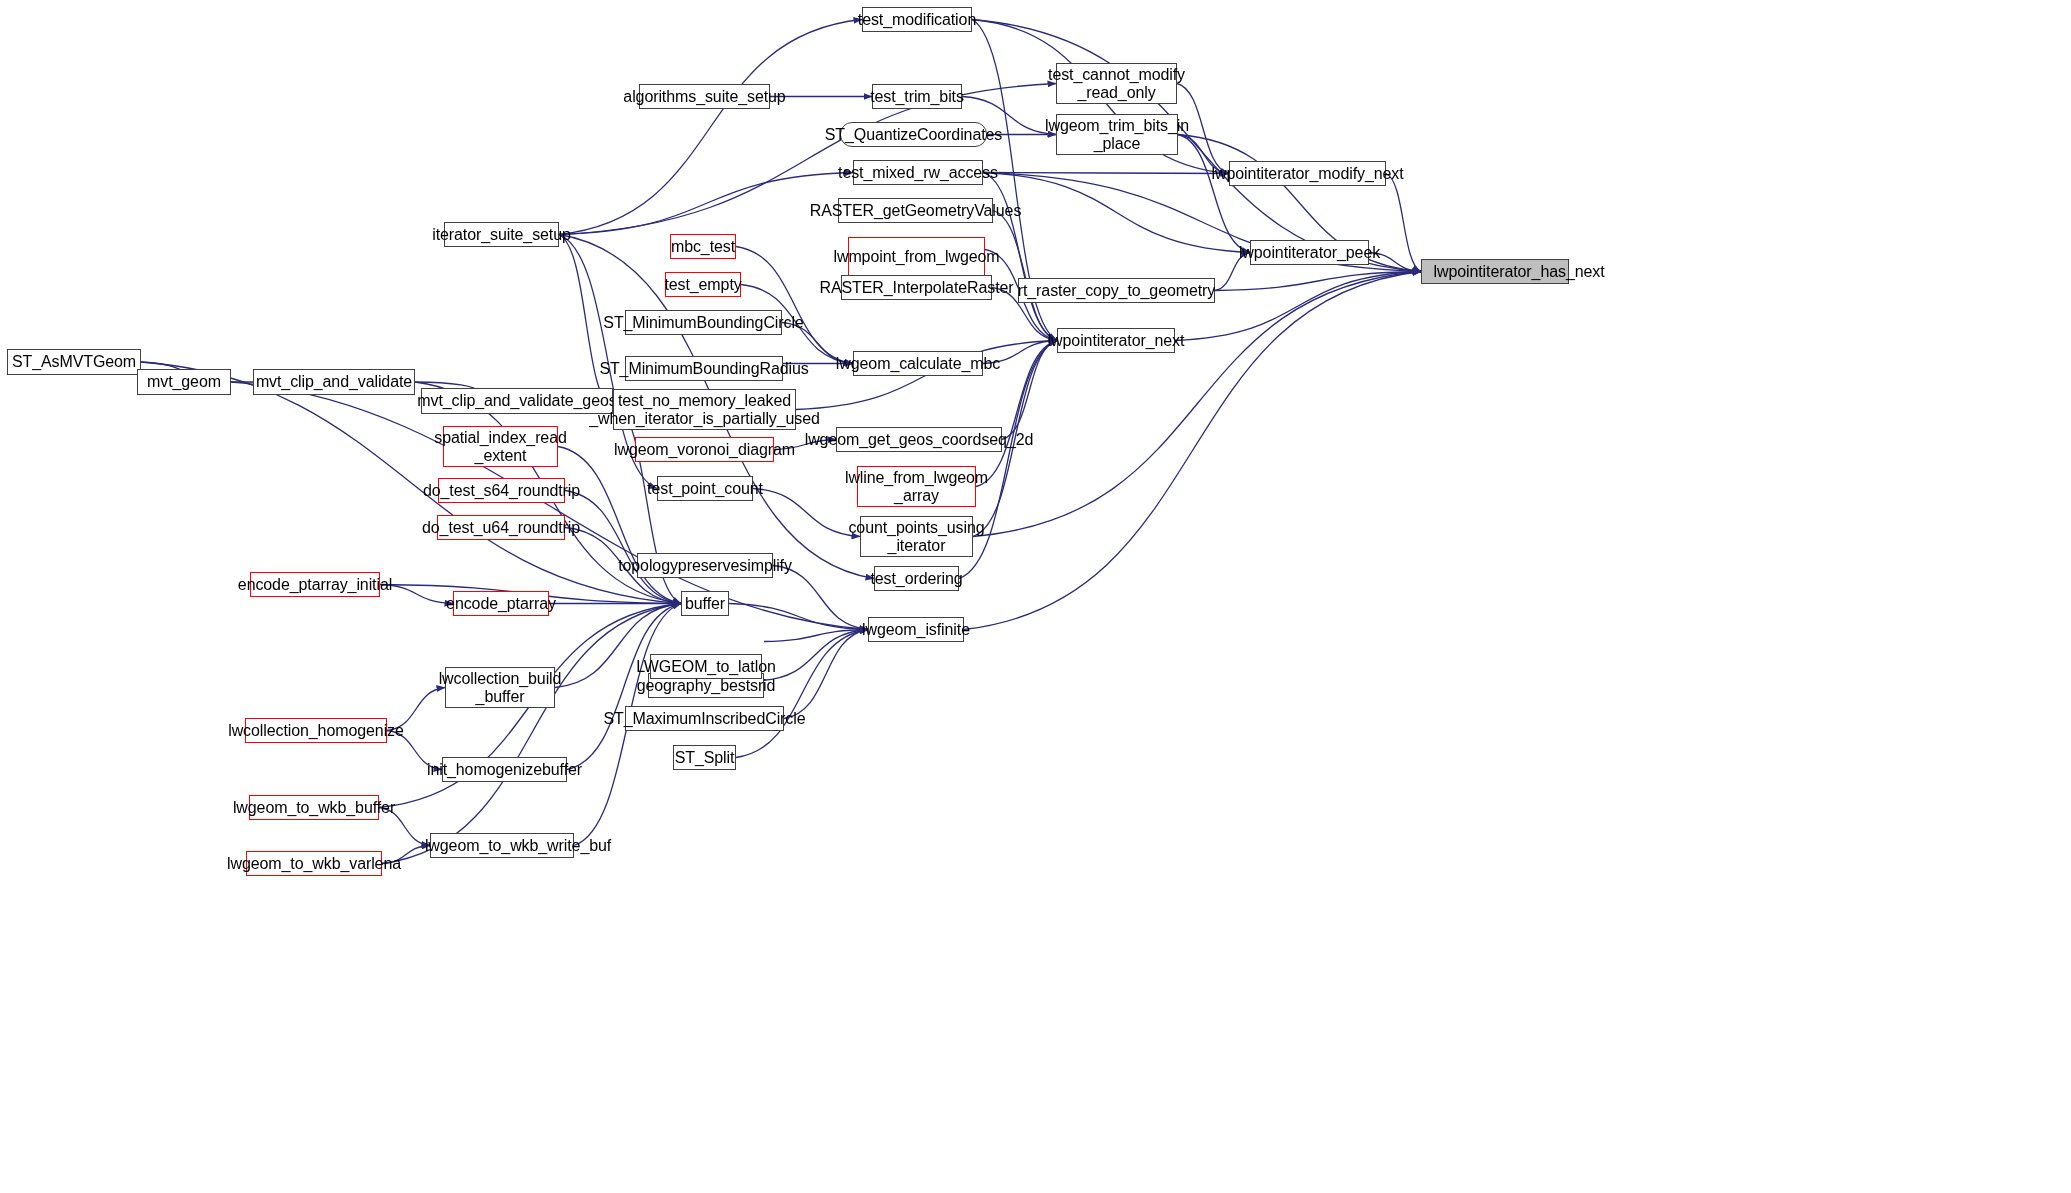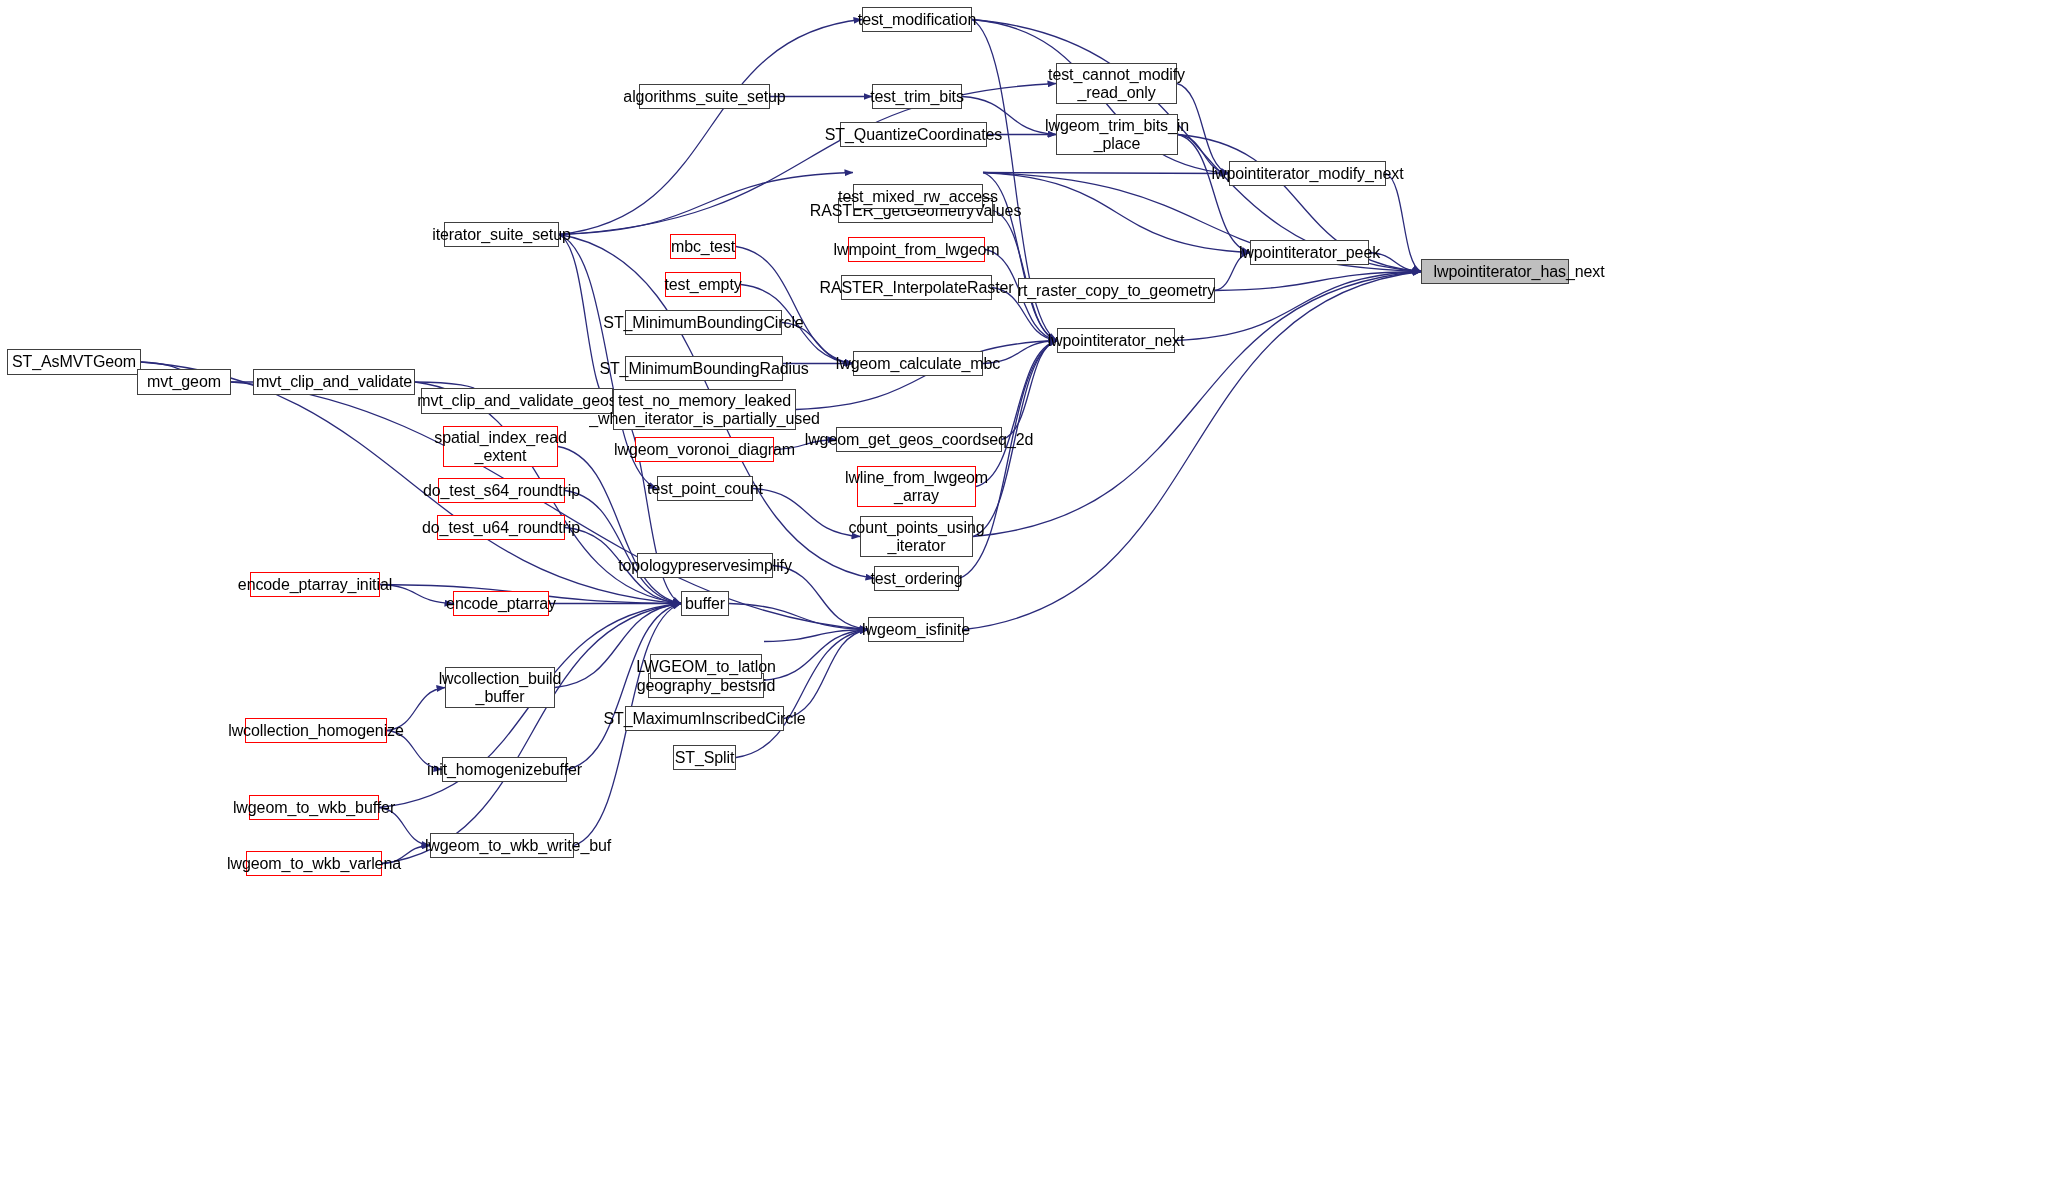--- a/index.html
+++ b/index.html
@@ -145,40 +145,40 @@
     <div class="node red" style="left: 453px; top: 591px; width: 96px; height: 25px;">encode_ptarray</div>
     <div class="node" style="left: 445px; top: 667px; width: 110px; height: 41px;">lwcollection_build
 _buffer</div>
     <div class="node red" style="left: 245px; top: 718px; width: 142px; height: 25px;">lwcollection_homogenize</div>
     <div class="node" style="left: 442px; top: 757px; width: 125px; height: 25px;">init_homogenizebuffer</div>
     <div class="node red" style="left: 249px; top: 795px; width: 130px; height: 25px;">lwgeom_to_wkb_buffer</div>
     <div class="node" style="left: 430px; top: 833px; width: 144px; height: 25px; padding-left: 32px;">lwgeom_to_wkb_write_buf</div>
     <div class="node red" style="left: 246px; top: 851px; width: 136px; height: 25px;">lwgeom_to_wkb_varlena</div>
     <div class="node" style="left: 444px; top: 222px; width: 115px; height: 25px;">iterator_suite_setup</div>
     <div class="node" style="left: 639px; top: 84px; width: 131px; height: 25px;">algorithms_suite_setup</div>
-    <div class="node" style="left: 840px; top: 122px; width: 147px; height: 25px;">ST_QuantizeCoordinates</div>
+    <div class="node" style="left: 840px; top: 122px; width: 147px; height: 25px; border-radius: 12px;">ST_QuantizeCoordinates</div>
     <div class="node" style="left: 838px; top: 198px; width: 155px; height: 25px;">RASTER_getGeometryValues</div>
     <div class="node red" style="left: 670px; top: 234px; width: 66px; height: 25px;">mbc_test</div>
     <div class="node red" style="left: 665px; top: 272px; width: 76px; height: 25px;">test_empty</div>
     <div class="node" style="left: 625px; top: 310px; width: 157px; height: 25px;">ST_MinimumBoundingCircle</div>
     <div class="node" style="left: 625px; top: 356px; width: 158px; height: 25px;">ST_MinimumBoundingRadius</div>
     <div class="node" style="left: 613px; top: 389px; width: 183px; height: 41px;">test_no_memory_leaked
 _when_iterator_is_partially_used</div>
     <div class="node red" style="left: 635px; top: 437px; width: 139px; height: 25px;">lwgeom_voronoi_diagram</div>
     <div class="node" style="left: 657px; top: 476px; width: 96px; height: 25px;">test_point_count</div>
     <div class="node" style="left: 637px; top: 553px; width: 136px; height: 25px;">topologypreservesimplify</div>
     <div class="node" style="left: 681px; top: 591px; width: 48px; height: 25px;">buffer</div>
     <div class="node" style="left: 648px; top: 629px; width: 116px; height: 25px; margin-top: 44px;">geography_bestsrid</div>
     <div class="node" style="left: 650px; top: 654px; width: 112px; height: 25px;">LWGEOM_to_latlon</div>
     <div class="node" style="left: 625px; top: 706px; width: 159px; height: 25px;">ST_MaximumInscribedCircle</div>
     <div class="node" style="left: 673px; top: 745px; width: 63px; height: 25px;">ST_Split</div>
     <div class="node" style="left: 862px; top: 7px; width: 110px; height: 25px;">test_modification</div>
     <div class="node" style="left: 872px; top: 84px; width: 90px; height: 25px;">test_trim_bits</div>
-    <div class="node" style="left: 853px; top: 160px; width: 130px; height: 25px; margin-top: 24px;">test_mixed_rw_access</div>
-    <div class="node red" style="left: 848px; top: 237px; width: 137px; height: 25px;">lwmpoint_from_lwgeom</div>
+    <div class="node" style="left: 853px; top: 160px; width: 130px; height: 25px;">test_mixed_rw_access</div>
+    <div class="node red" style="left: 848px; top: 237px; width: 137px; height: 39px;">lwmpoint_from_lwgeom</div>
     <div class="node" style="left: 841px; top: 275px; width: 151px; height: 25px;">RASTER_InterpolateRaster</div>
     <div class="node" style="left: 853px; top: 351px; width: 130px; height: 25px;">lwgeom_calculate_mbc</div>
     <div class="node" style="left: 836px; top: 427px; width: 166px; height: 25px;">lwgeom_get_geos_coordseq_2d</div>
     <div class="node red" style="left: 857px; top: 466px; width: 119px; height: 41px;">lwline_from_lwgeom
 _array</div>
     <div class="node" style="left: 860px; top: 516px; width: 113px; height: 41px;">count_points_using
 _iterator</div>
     <div class="node" style="left: 874px; top: 566px; width: 85px; height: 25px;">test_ordering</div>
     <div class="node" style="left: 868px; top: 617px; width: 96px; height: 25px;">lwgeom_isfinite</div>
     <div class="node" style="left: 1056px; top: 63px; width: 121px; height: 41px;">test_cannot_modify

